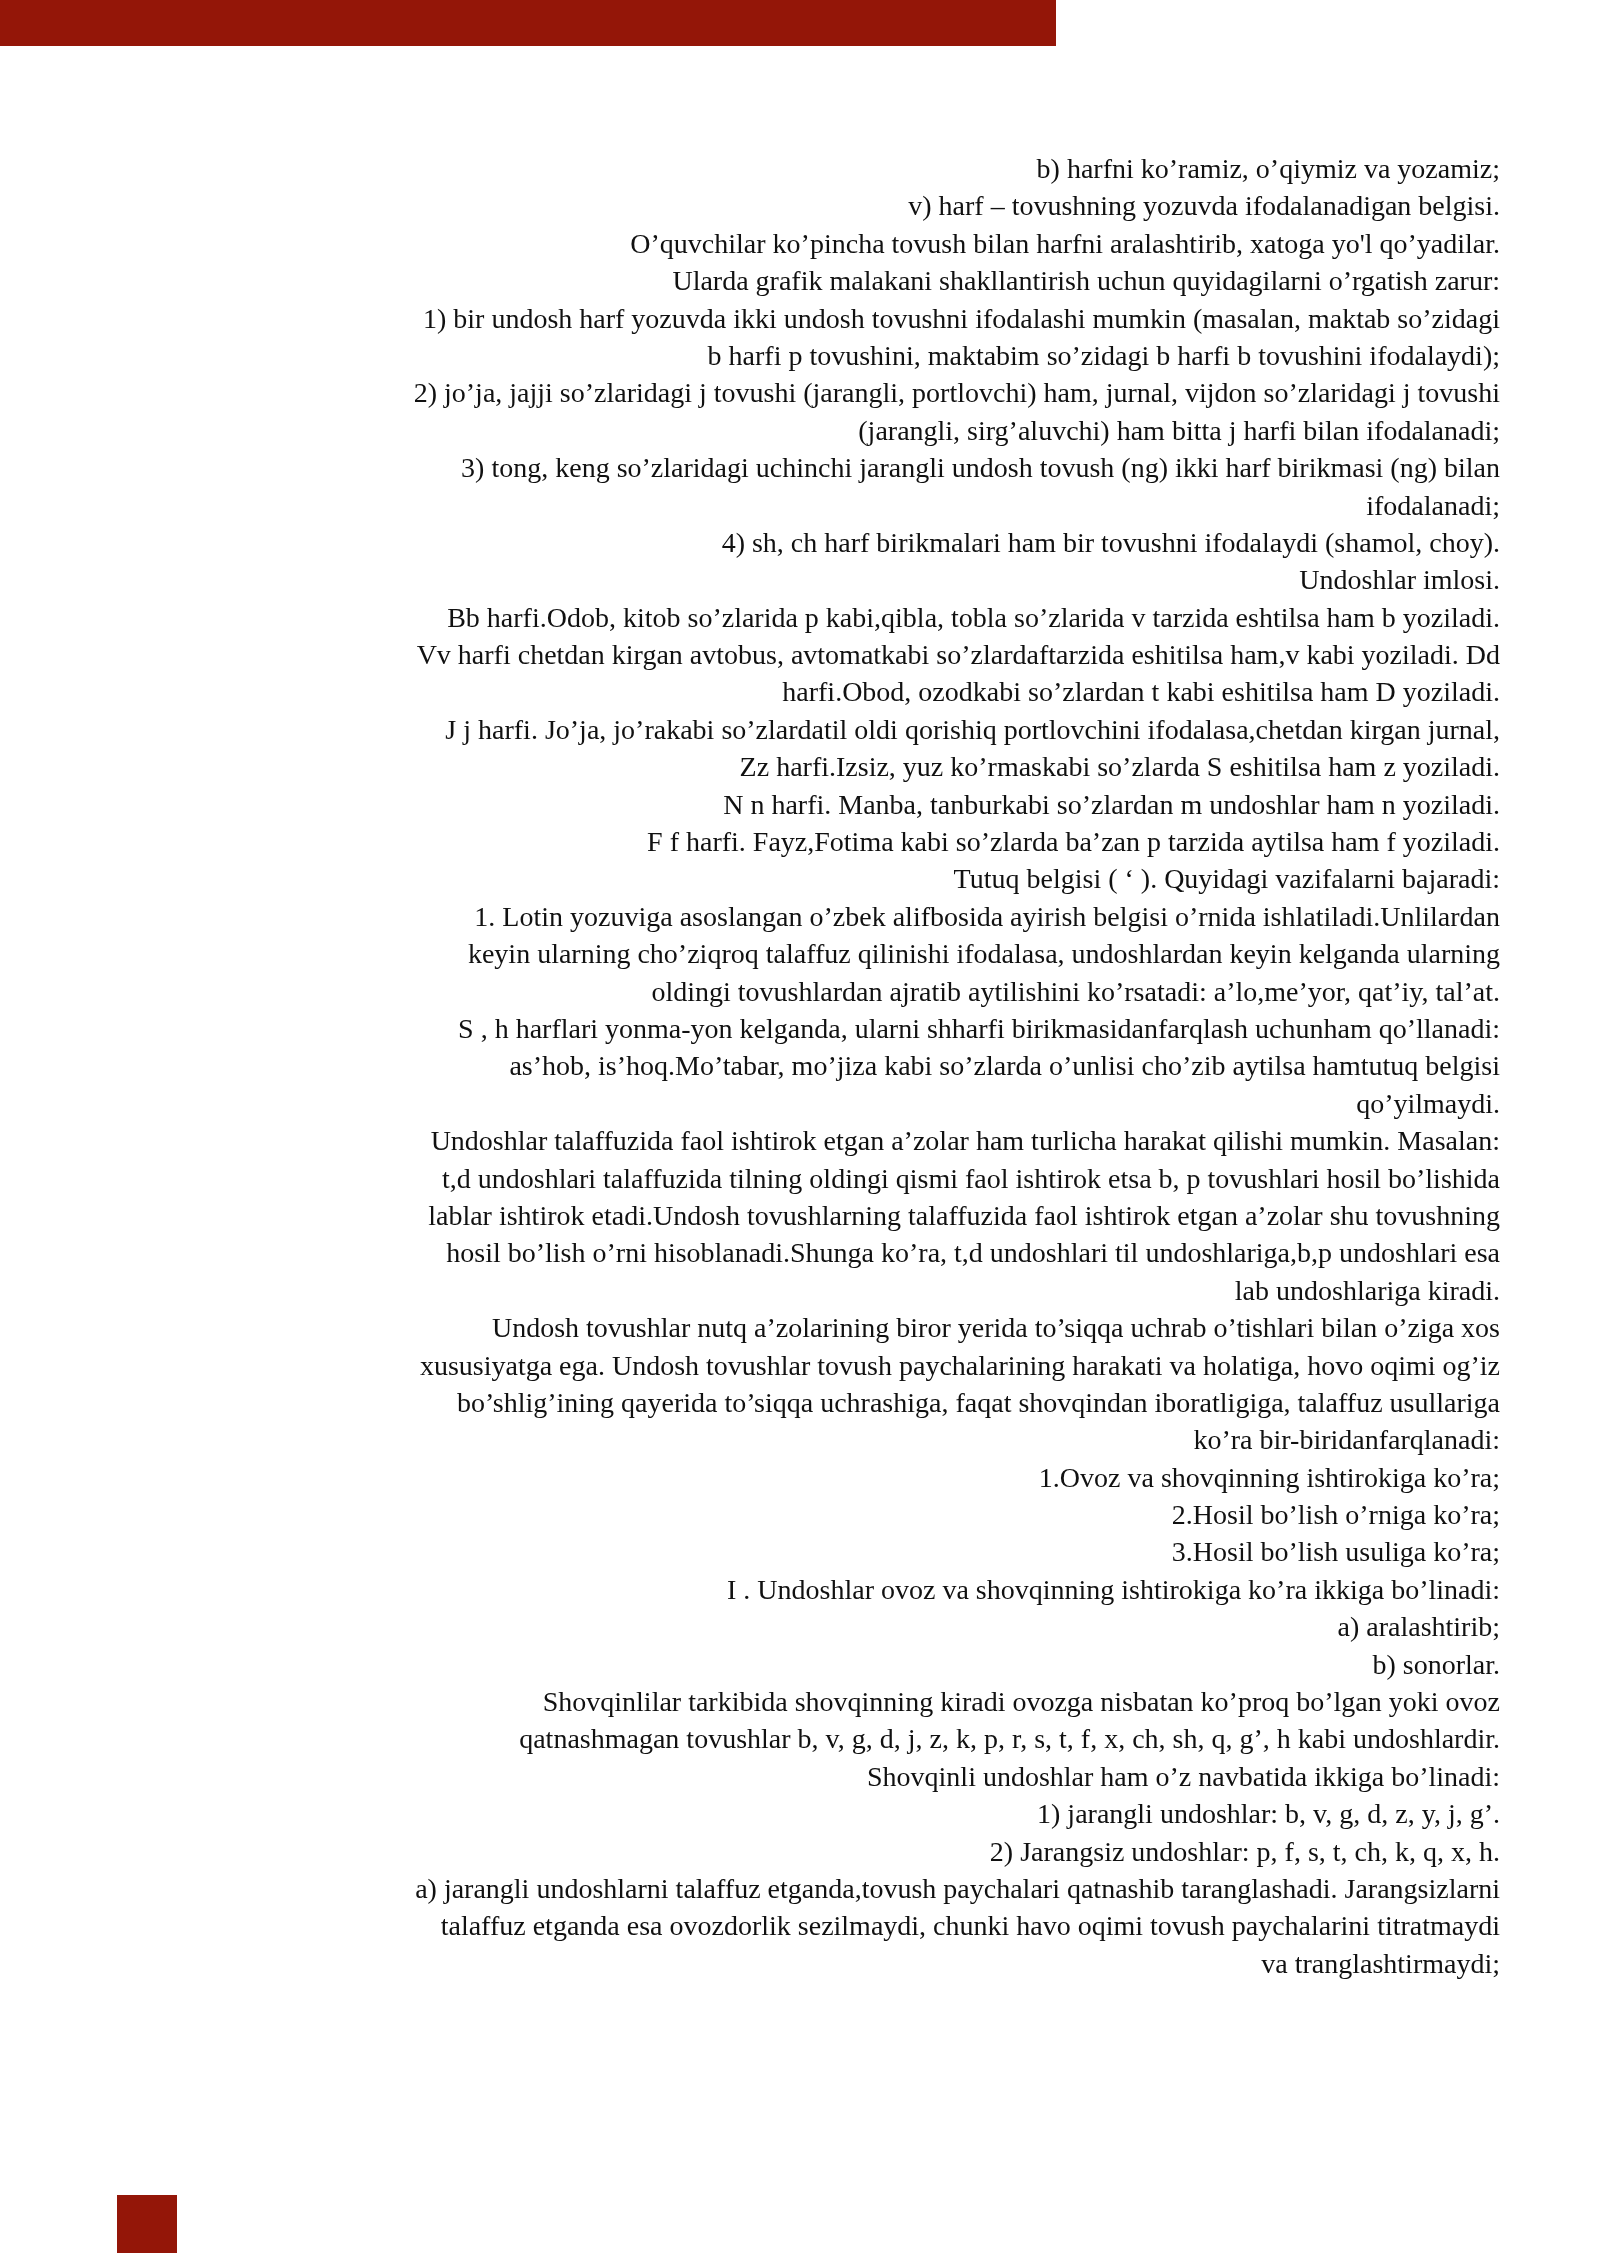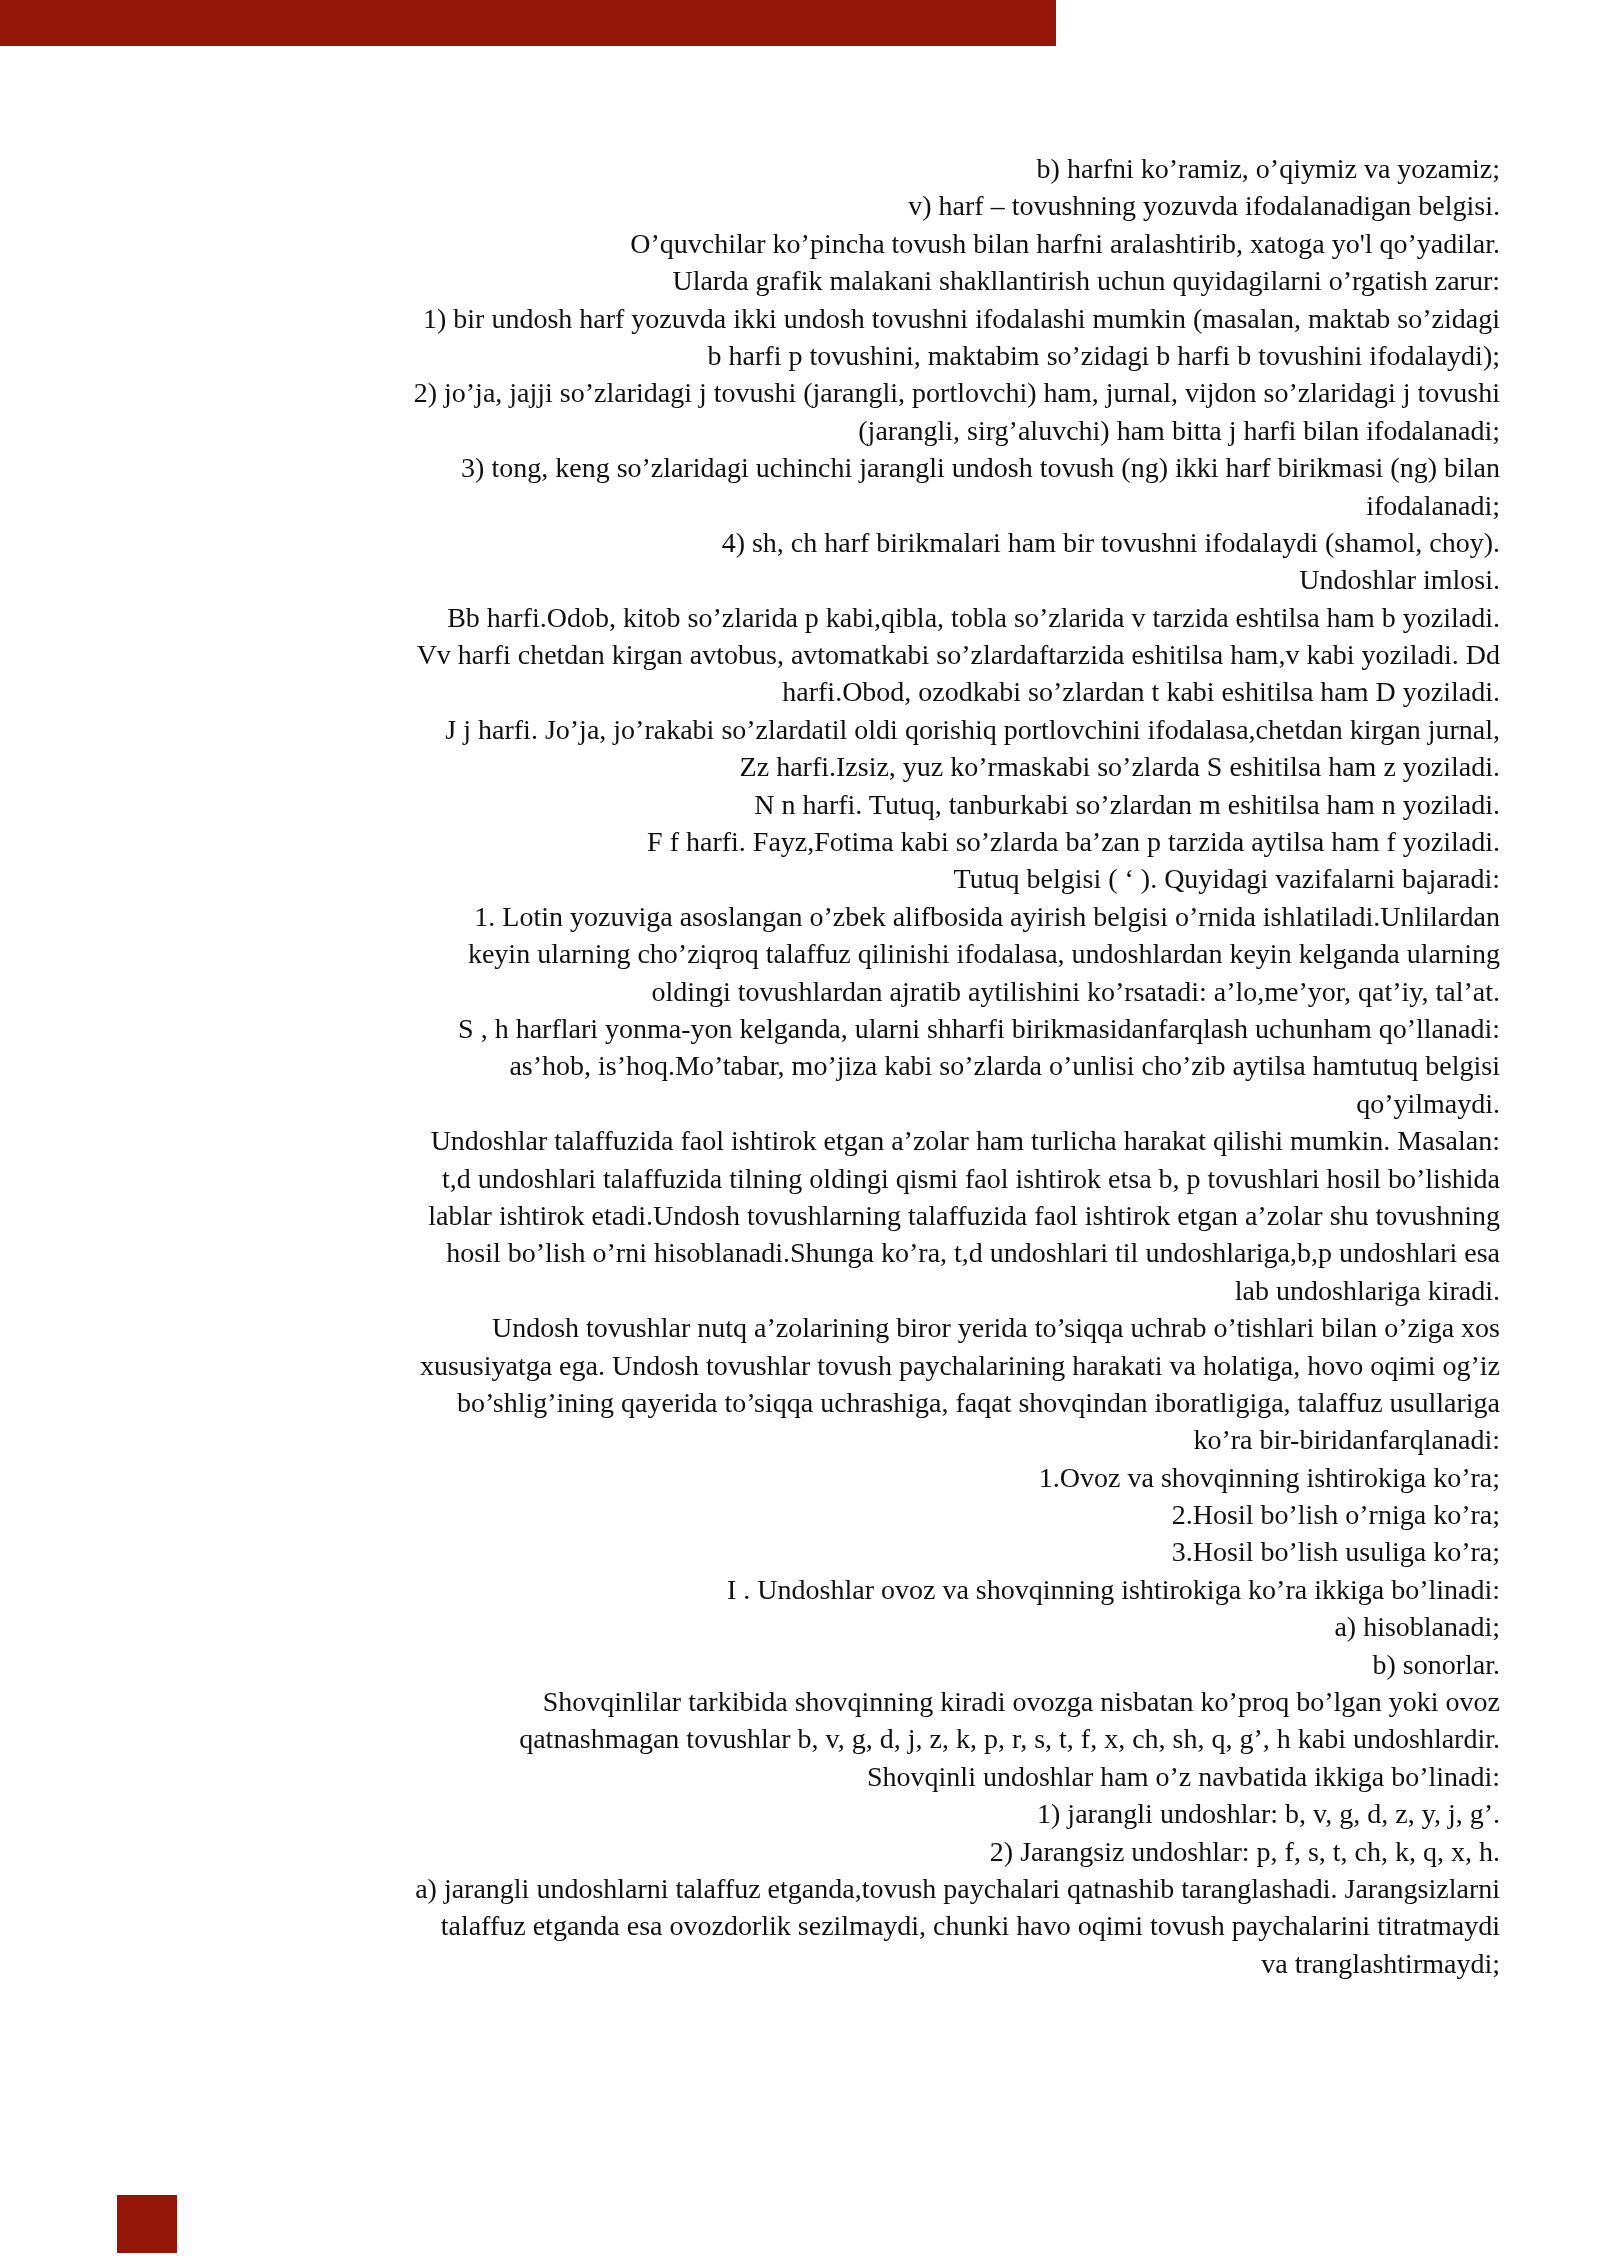--- a/index.html
+++ b/index.html
@@ -60,21 +60,21 @@
     <div class="doc-line">(jarangli, sirg’aluvchi) ham bitta j harfi bilan ifodalanadi;</div>
     <div class="doc-line">3) tong, keng so’zlaridagi uchinchi jarangli undosh tovush (ng) ikki harf birikmasi (ng) bilan</div>
     <div class="doc-line">ifodalanadi;</div>
     <div class="doc-line">4) sh, ch harf birikmalari ham bir tovushni ifodalaydi (shamol, choy).</div>
     <div class="doc-line">Undoshlar imlosi.</div>
     <div class="doc-line">Bb harfi.Odob, kitob so’zlarida p kabi,qibla, tobla so’zlarida v tarzida eshtilsa ham b yoziladi.</div>
     <div class="doc-line">Vv harfi chetdan kirgan avtobus, avtomatkabi so’zlardaftarzida eshitilsa ham,v kabi yoziladi. Dd</div>
     <div class="doc-line">harfi.Obod, ozodkabi so’zlardan t kabi eshitilsa ham D yoziladi.</div>
     <div class="doc-line">J j harfi. Jo’ja, jo’rakabi so’zlardatil oldi qorishiq portlovchini ifodalasa,chetdan kirgan jurnal,</div>
     <div class="doc-line">Zz harfi.Izsiz, yuz ko’rmaskabi so’zlarda S eshitilsa ham z yoziladi.</div>
-    <div class="doc-line">N n harfi. Tutuq, tanburkabi so’zlardan m eshitilsa ham n yoziladi.</div>
+    <div class="doc-line">N n harfi. Manba, tanburkabi so’zlardan m undoshlar ham n yoziladi.</div>
     <div class="doc-line">F f harfi. Fayz,Fotima kabi so’zlarda ba’zan p tarzida aytilsa ham f yoziladi.</div>
     <div class="doc-line">Tutuq belgisi ( ‘ ). Quyidagi vazifalarni bajaradi:</div>
     <div class="doc-line">1. Lotin yozuviga asoslangan o’zbek alifbosida ayirish belgisi o’rnida ishlatiladi.Unlilardan</div>
     <div class="doc-line">keyin ularning cho’ziqroq talaffuz qilinishi ifodalasa, undoshlardan keyin kelganda ularning</div>
     <div class="doc-line">oldingi tovushlardan ajratib aytilishini ko’rsatadi: a’lo,me’yor, qat’iy, tal’at.</div>
     <div class="doc-line">S , h harflari yonma-yon kelganda, ularni shharfi birikmasidanfarqlash uchunham qo’llanadi:</div>
     <div class="doc-line">as’hob, is’hoq.Mo’tabar, mo’jiza kabi so’zlarda o’unlisi cho’zib aytilsa hamtutuq belgisi</div>
     <div class="doc-line">qo’yilmaydi.</div>
     <div class="doc-line">Undoshlar talaffuzida faol ishtirok etgan a’zolar ham turlicha harakat qilishi mumkin. Masalan:</div>
     <div class="doc-line">t,d undoshlari talaffuzida tilning oldingi qismi faol ishtirok etsa b, p tovushlari hosil bo’lishida</div>
@@ -82,21 +82,21 @@
     <div class="doc-line">hosil bo’lish o’rni hisoblanadi.Shunga ko’ra, t,d undoshlari til undoshlariga,b,p undoshlari esa</div>
     <div class="doc-line">lab undoshlariga kiradi.</div>
     <div class="doc-line">Undosh tovushlar nutq a’zolarining biror yerida to’siqqa uchrab o’tishlari bilan o’ziga xos</div>
     <div class="doc-line">xususiyatga ega. Undosh tovushlar tovush paychalarining harakati va holatiga, hovo oqimi og’iz</div>
     <div class="doc-line">bo’shlig’ining qayerida to’siqqa uchrashiga, faqat shovqindan iboratligiga, talaffuz usullariga</div>
     <div class="doc-line">ko’ra bir-biridanfarqlanadi:</div>
     <div class="doc-line">1.Ovoz va shovqinning ishtirokiga ko’ra;</div>
     <div class="doc-line">2.Hosil bo’lish o’rniga ko’ra;</div>
     <div class="doc-line">3.Hosil bo’lish usuliga ko’ra;</div>
     <div class="doc-line">I . Undoshlar ovoz va shovqinning ishtirokiga ko’ra ikkiga bo’linadi:</div>
-    <div class="doc-line">a) hisoblanadi;</div>
+    <div class="doc-line">a) aralashtirib;</div>
     <div class="doc-line">b) sonorlar.</div>
     <div class="doc-line">Shovqinlilar tarkibida shovqinning kiradi ovozga nisbatan ko’proq bo’lgan yoki ovoz</div>
     <div class="doc-line">qatnashmagan tovushlar b, v, g, d, j, z, k, p, r, s, t, f, x, ch, sh, q, g’, h kabi undoshlardir.</div>
     <div class="doc-line">Shovqinli undoshlar ham o’z navbatida ikkiga bo’linadi:</div>
     <div class="doc-line">1) jarangli undoshlar: b, v, g, d, z, y, j, g’.</div>
     <div class="doc-line">2) Jarangsiz undoshlar: p, f, s, t, ch, k, q, x, h.</div>
     <div class="doc-line">a) jarangli undoshlarni talaffuz etganda,tovush paychalari qatnashib taranglashadi. Jarangsizlarni</div>
     <div class="doc-line">talaffuz etganda esa ovozdorlik sezilmaydi, chunki havo oqimi tovush paychalarini titratmaydi</div>
     <div class="doc-line">va tranglashtirmaydi;</div>
   </div>

